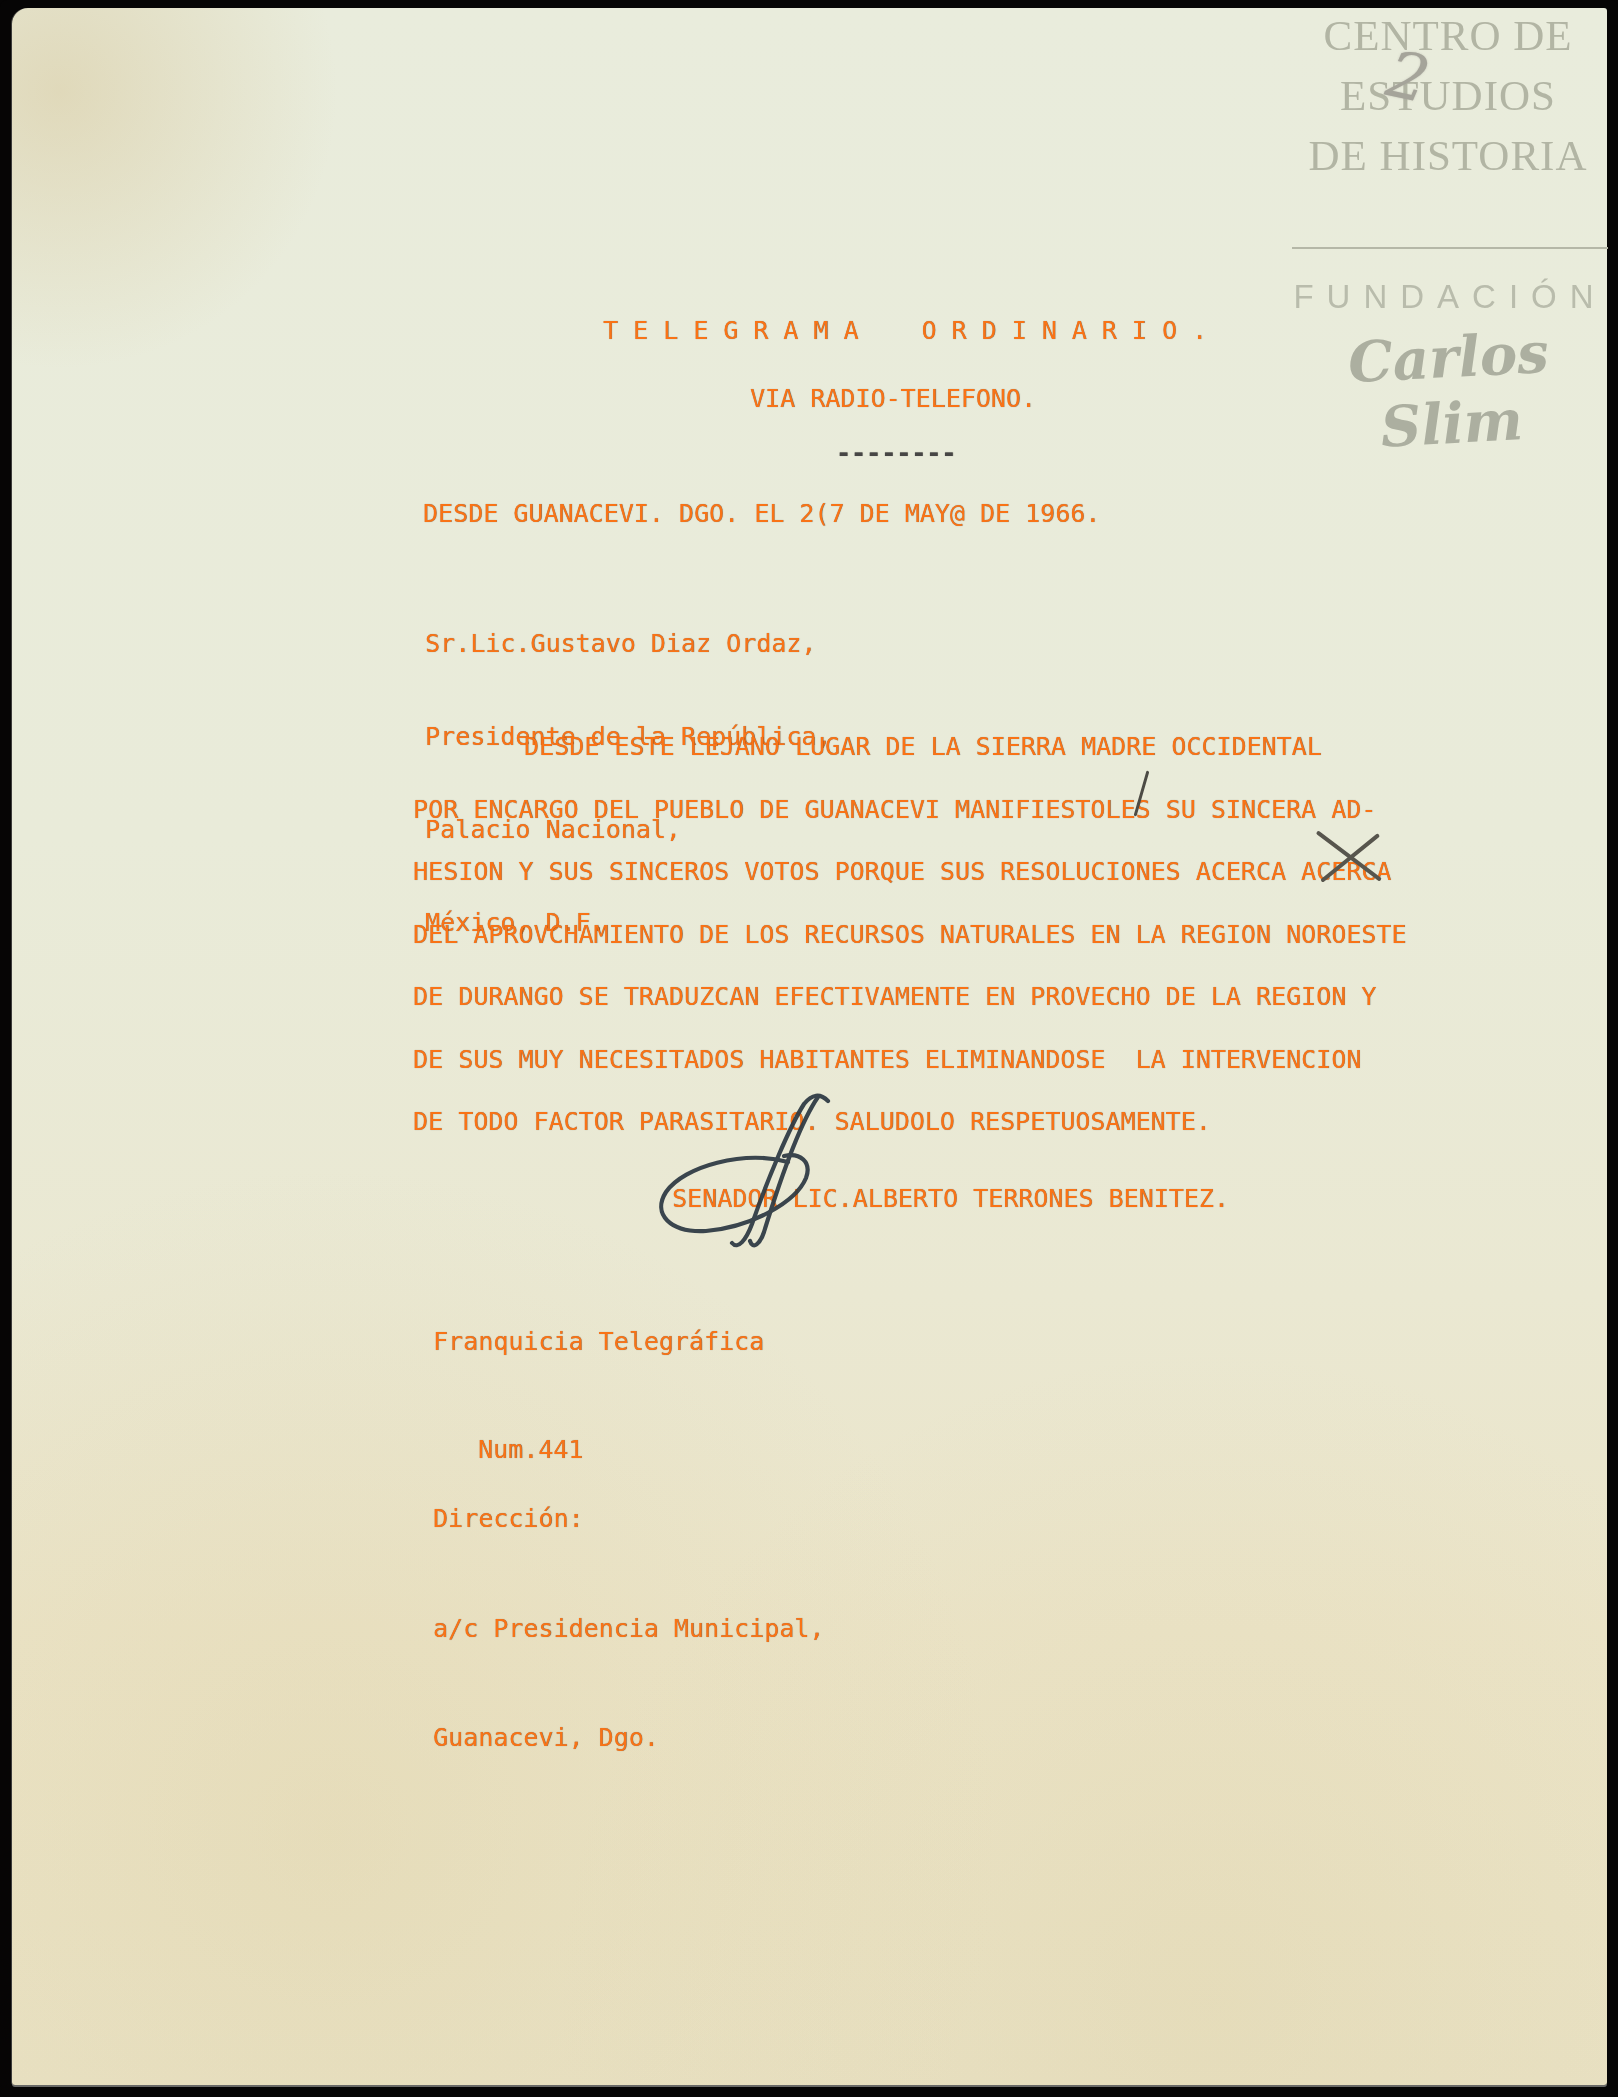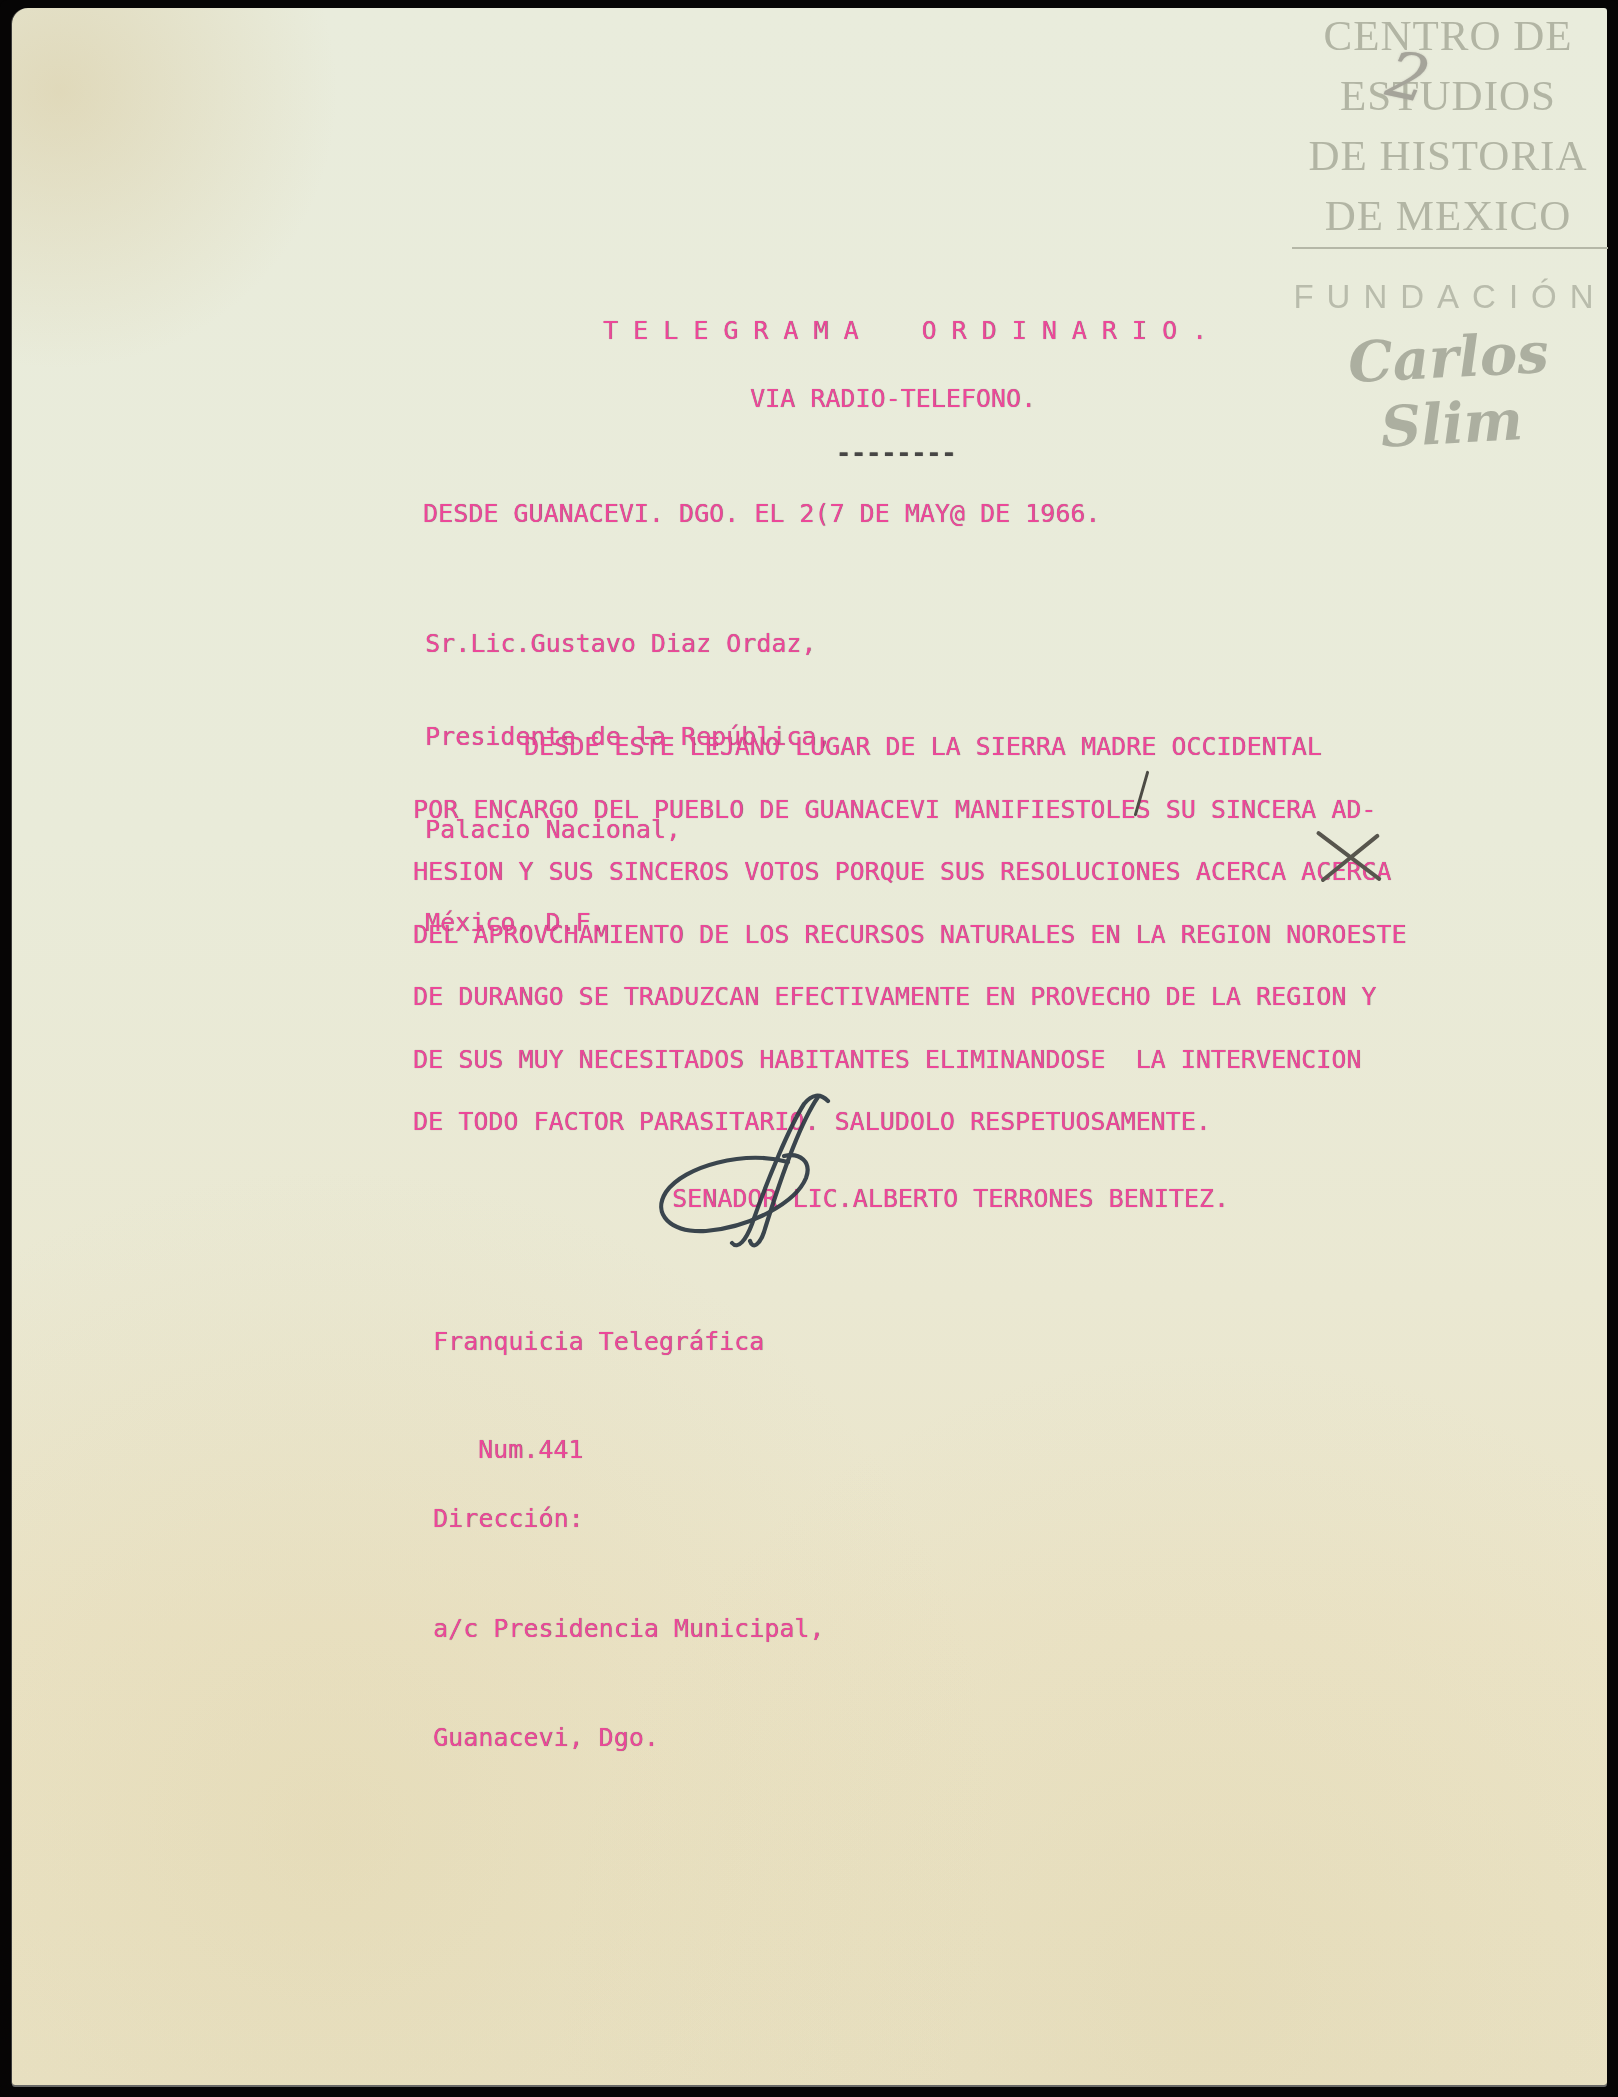--- a/index.html
+++ b/index.html
@@ -7,21 +7,21 @@
         font-family:"DejaVu Sans Mono",monospace;border-radius:7px;}
   .paper{position:absolute;left:12px;top:8px;right:11px;bottom:12px;
     background:
       radial-gradient(circle at 3% 4%, rgba(209,186,132,0.38), rgba(209,186,132,0) 11%),
       radial-gradient(circle at 20% 88%, rgba(216,199,148,0.25), rgba(216,199,148,0) 30%),
       radial-gradient(circle at 75% 96%, rgba(214,197,146,0.22), rgba(214,197,146,0) 28%),
       linear-gradient(180deg,#e9ecdc 0%,#e9ebd9 40%,#eae8d2 62%,#ebe4c8 78%,#eae3c6 92%,#e9e2c5 100%);
     border-radius:16px 3px 3px 3px;
     box-shadow:0 2px 0 rgba(255,255,250,0.4), -1px 0 0 rgba(255,255,250,0.22);}
   
-  .typed{position:absolute;color:#ec4899;font-size:25px;line-height:31px;white-space:pre;
+  .typed{position:absolute;color:#f97316;font-size:25px;line-height:31px;white-space:pre;
          text-shadow:0.3px 0.3px 0.7px rgba(45,45,42,0.65);}
   .title{left:603px;top:315px;letter-spacing:15px;word-spacing:18px;}
   .subtitle{left:750px;top:383px;}
   .dashes{left:836px;top:437px;font-weight:bold;letter-spacing:0px;color:#474645;}
   .dateline{left:423px;top:498px;}
   .recipient{left:425px;top:566px;}
   .body-text{left:413px;top:716px;line-height:62.5px;}
   .body-line{white-space:pre;}
   .body-line.indent{padding-left:111px;}
   .signatory{left:672px;top:1183px;}
@@ -56,21 +56,20 @@
 </head>
 <body>
 
 <div class="scan">
   <div class="paper"></div>
 
   <div class="watermark">
     <div class="wm-line">CENTRO DE</div>
     <div class="wm-line">ESTUDIOS</div>
     <div class="wm-line">DE HISTORIA</div>
-    <div class="wm-line">DE MEXICO</div>
   </div>
   <div class="wm-divider"></div>
   <div class="wm-foundation">FUNDACIÓN</div>
   <div class="wm-slim">Carlos Slim</div>
   <div class="pencil-2">2</div>
 
   <div class="typed title">TELEGRAMA ORDINARIO.</div>
   <div class="typed subtitle">VIA RADIO-TELEFONO.</div>
   <div class="typed dashes">--------</div>
   <div class="typed dateline">DESDE GUANACEVI. DGO. EL 2(7 DE MAY@ DE 1966.</div>

